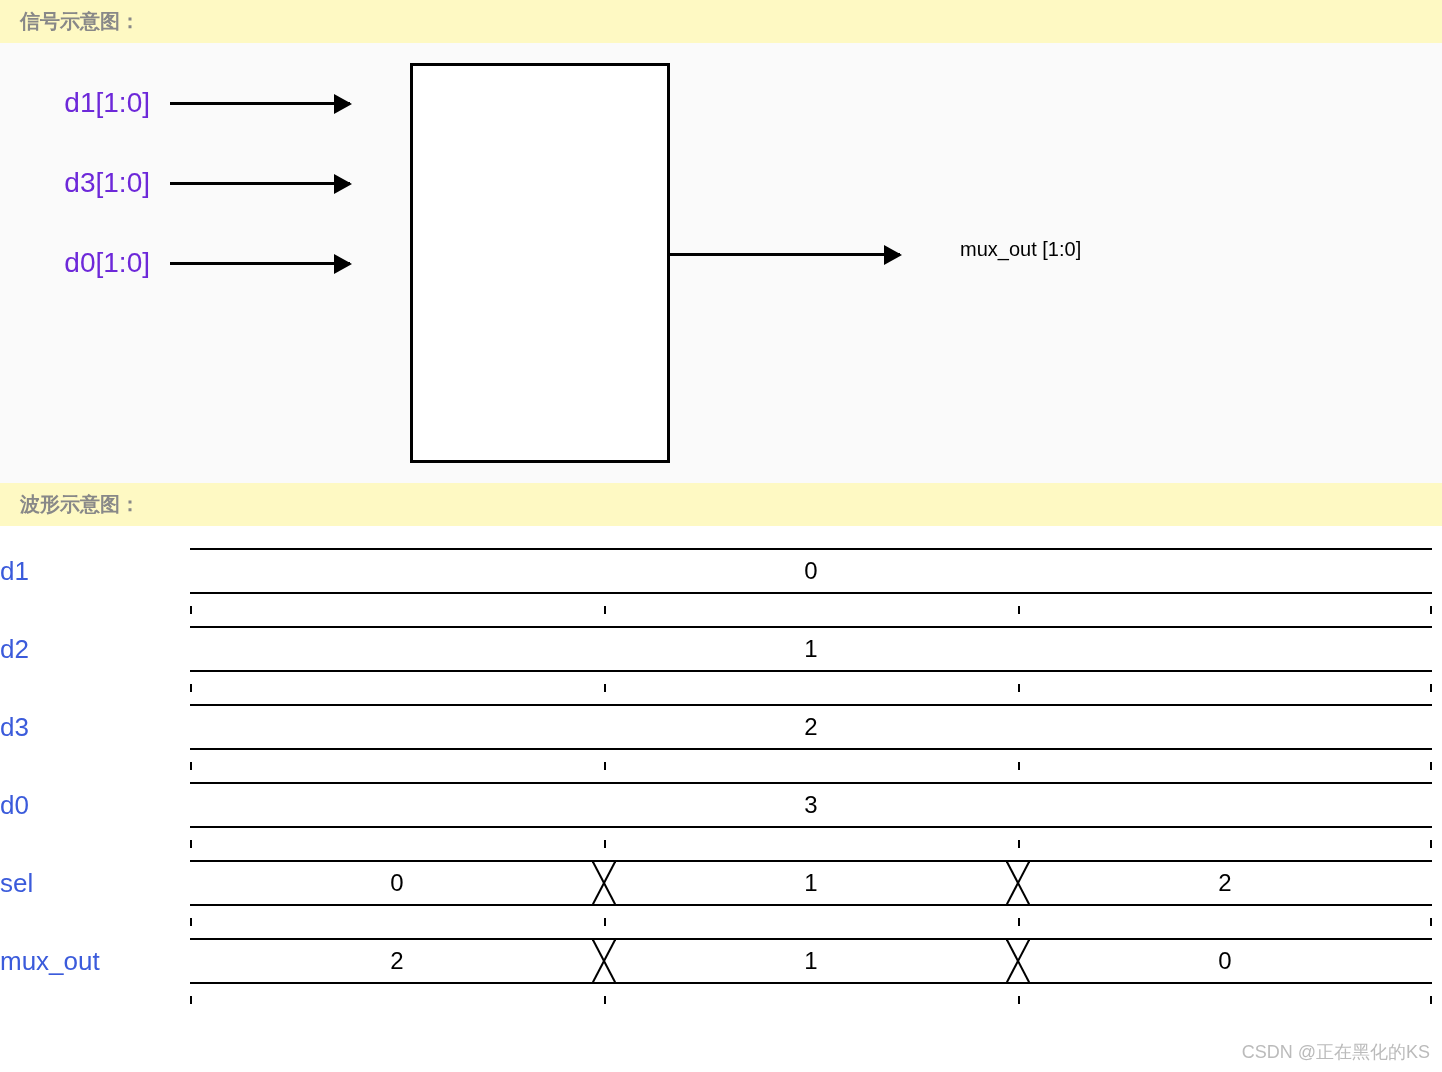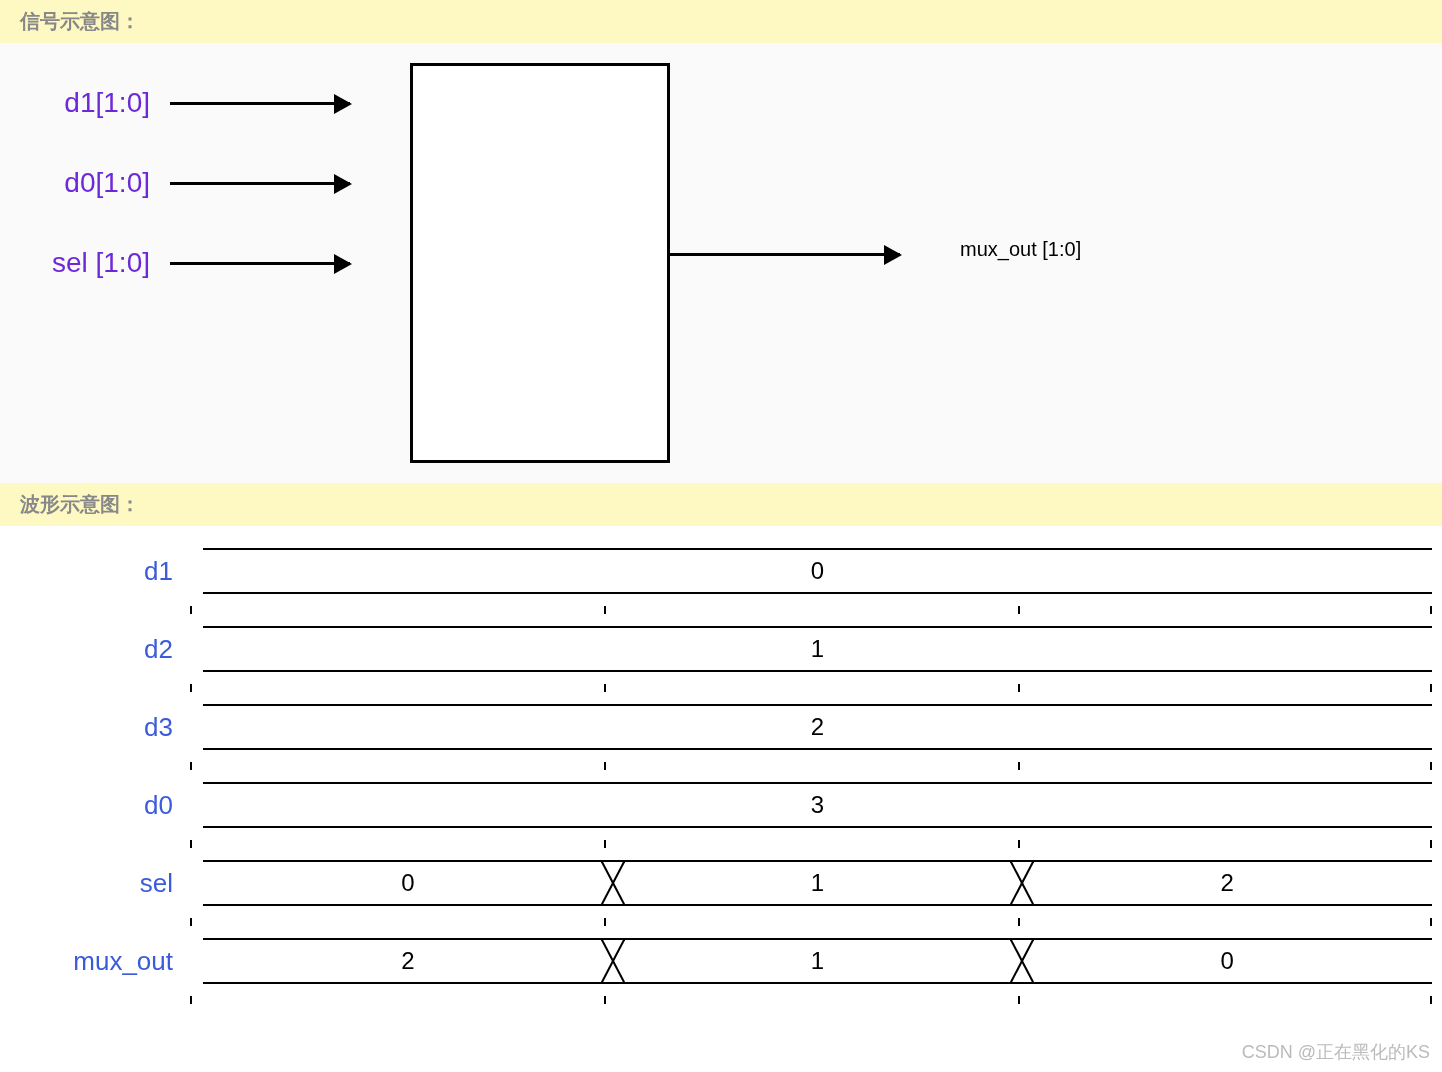--- a/index.html
+++ b/index.html
@@ -88,25 +88,23 @@
     background: #fff;
   }
   .wave-row {
     display: flex;
     align-items: center;
     height: 70px;
     position: relative;
   }
   .wave-label {
     width: 190px;
-    text-align: right;
     padding-right: 30px;
     font-size: 26px;
     color: #3b5bdb;
-    margin-left: 13px;
   }
   .wave-track {
     flex: 1;
     position: relative;
     height: 46px;
     margin-right: 10px;
   }
   .bus-segment {
     position: absolute;
     top: 0;
@@ -162,25 +160,25 @@
 <div class="block-diagram">
   <div class="mux-box"></div>
   <div class="out-arrow"></div>
   <div class="out-label">mux_out [1:0]</div>
 
   <div class="signal-row">
     <div class="signal-label">d1[1:0]</div>
     <div class="arrow-line"></div>
   </div>
   <div class="signal-row">
+    <div class="signal-label">d3[1:0]</div>
+    <div class="arrow-line"></div>
+  </div>
+  <div class="signal-row">
     <div class="signal-label">d0[1:0]</div>
-    <div class="arrow-line"></div>
-  </div>
-  <div class="signal-row">
-    <div class="signal-label">sel [1:0]</div>
     <div class="arrow-line"></div>
   </div>
 </div>
 
 <div class="section-title">波形示意图：</div>
 
 <div class="waveform-area">
 
   <div class="wave-row">
     <div class="wave-label">d1</div>

